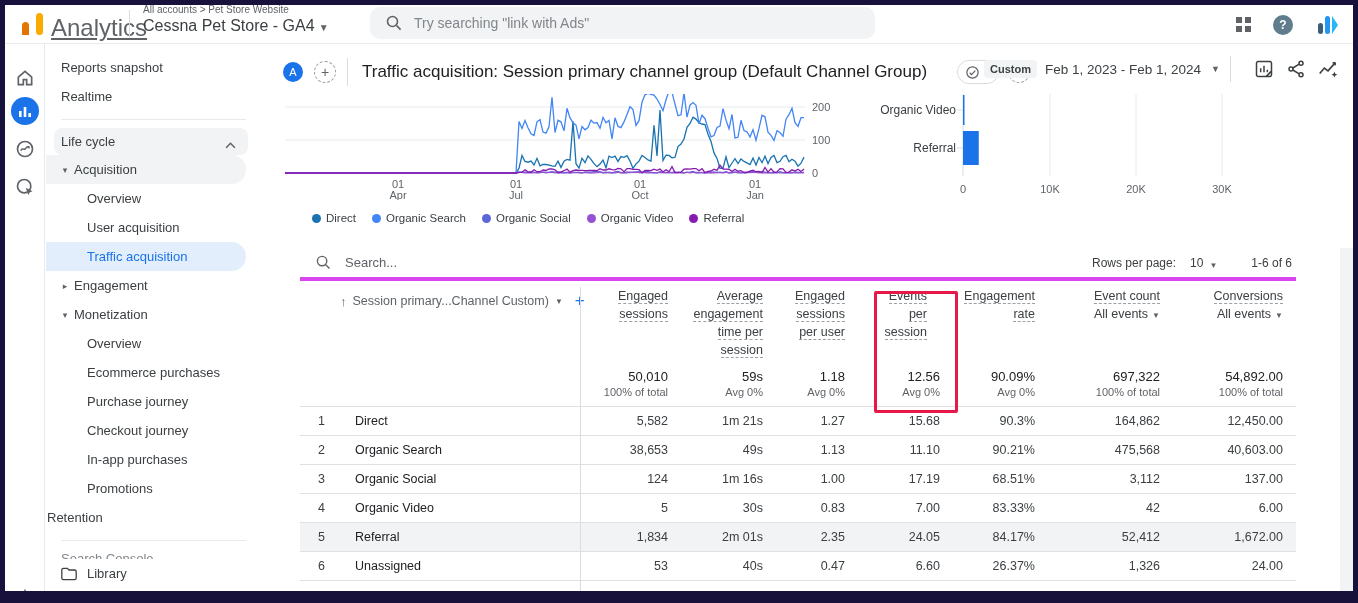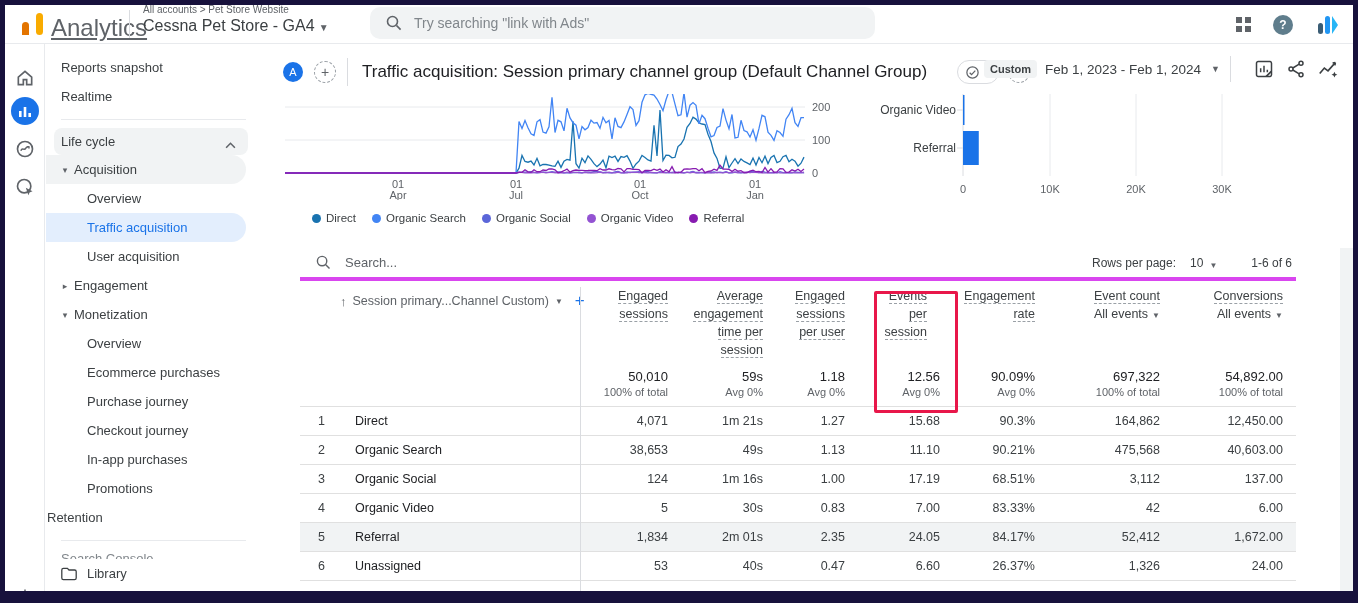--- a/index.html
+++ b/index.html
@@ -183,25 +183,25 @@
             <path d="M1 6.5 L6 1.5 L11 6.5"></path>
           </svg></span>
       </div>
       <div class="sb-item sb-bg">
         <span class="arr">▾</span>
         <span class="lbl1">Acquisition</span>
       </div>
       <div class="sb-item">
         <span class="lbl2">Overview</span>
       </div>
+      <div class="sb-item">
+        <span class="lbl2">User acquisition</span>
+      </div>
       <div class="sb-item sb-sel">
         <span class="lbl2">Traffic acquisition</span>
-      </div>
-      <div class="sb-item">
-        <span class="lbl2">User acquisition</span>
       </div>
       <div class="sb-item">
         <span class="arr">▸</span>
         <span class="lbl1">Engagement</span>
       </div>
       <div class="sb-item">
         <span class="arr">▾</span>
         <span class="lbl1">Monetization</span>
       </div>
       <div class="sb-item">
@@ -411,21 +411,21 @@
           </div>
           <div class="tot-val" style="left: 868px; width: 115px;">54,892.00</div>
           <div class="tot-sub" style="left: 868px; width: 115px;">100% of total</div>
         </div>
       <div id="tbody">
           <div class="trow">
             <div class="dim">
               <span class="num">1</span>
               <span class="chan">Direct</span>
             </div>
-            <div class="cell" style="width: 96px; padding-right: 8px;">4,071</div>
+            <div class="cell" style="width: 96px; padding-right: 8px;">5,582</div>
             <div class="cell" style="width: 95px; padding-right: 8px;">1m 21s</div>
             <div class="cell" style="width: 82px; padding-right: 8px;">1.27</div>
             <div class="cell" style="width: 95px; padding-right: 8px;">15.68</div>
             <div class="cell" style="width: 95px; padding-right: 8px;">90.3%</div>
             <div class="cell" style="width: 125px; padding-right: 8px;">164,862</div>
             <div class="cell" style="width: 123px; padding-right: 8px;">12,450.00</div>
           </div>
           <div class="trow">
             <div class="dim">
               <span class="num">2</span>

